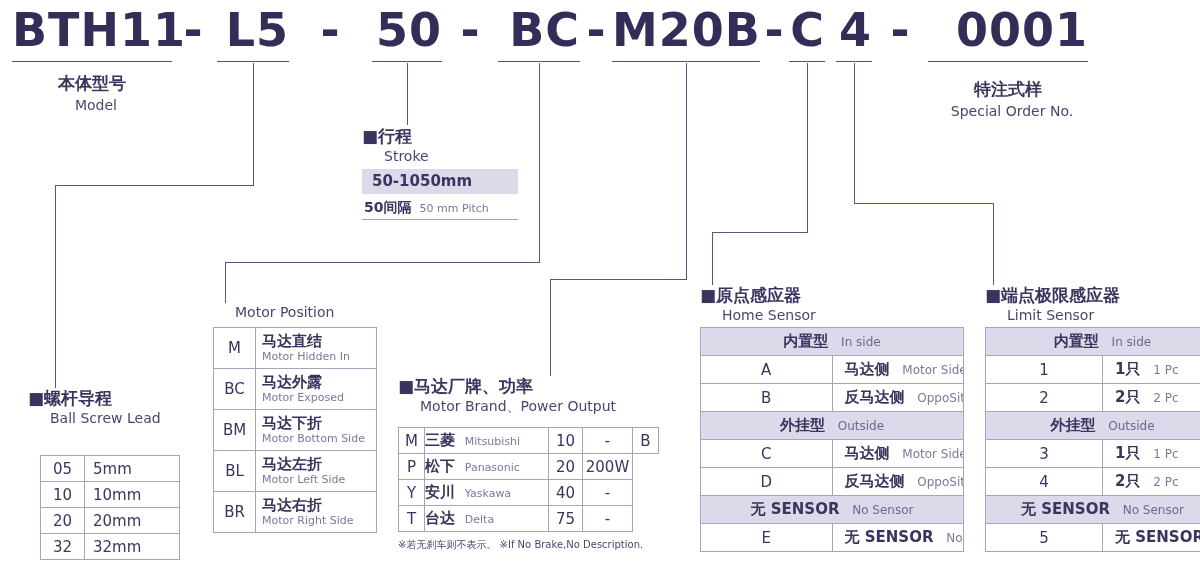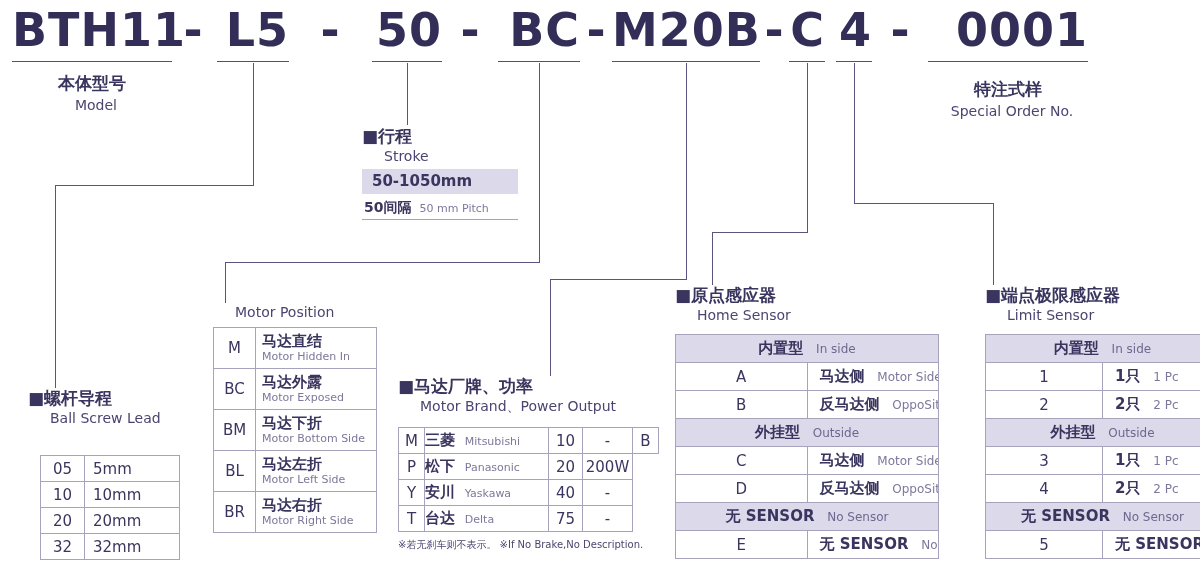--- a/index.html
+++ b/index.html
@@ -60,21 +60,21 @@
   .mb td.codecol{width:26px}
   .mb td.brandcol{width:124px;}
   .mb td.pccol{width:34px;text-align:center}
   .mb td.pwcol{width:50px;text-align:center}
   .mb td.bkcol{width:26px;text-align:center}
   .mb td.nb{border:none;background:transparent}
   .mb .en{font-size:11px;margin-left:5px}
   .mb-note{font-size:10px;color:#4a4570;margin-top:6px;white-space:nowrap}
 
   
-  .sensor{margin-top:10px}
+  .sensor{margin-top:3px}
   .sensor td{height:28px}
   .sensor td.codecol{width:30px}
   .sensor td.desccol{padding-left:12px}
   .sensor td.shade{background:#dcd9ea;text-align:center}
   .sensor .shade .en{color:#6d6890}
   .hs{width:264px}
   .ls{width:235px}
 </style>
 </head>
 <body>
@@ -251,21 +251,21 @@
         <td class="bkcol nb"></td>
       </tr>
     </tbody>
       </table>
     <div class="mb-note">
       <span>※若无刹车则不表示。</span>
       <span>※If No Brake,No Description.</span>
     </div>
   </div>
 
-  <div class="section" style="left:675px;top:285px">
+  <div class="section" style="left:700px;top:285px">
     <div class="sec-title">■原点感应器</div>
     <div class="sec-sub">Home Sensor</div>
     <table class="grid sensor hs">
       <tbody>
           <tr>
         <td class="shade" colspan="2">
           <span class="zh">内置型</span>
           <span class="en">In side</span>
         </td>
       </tr>

